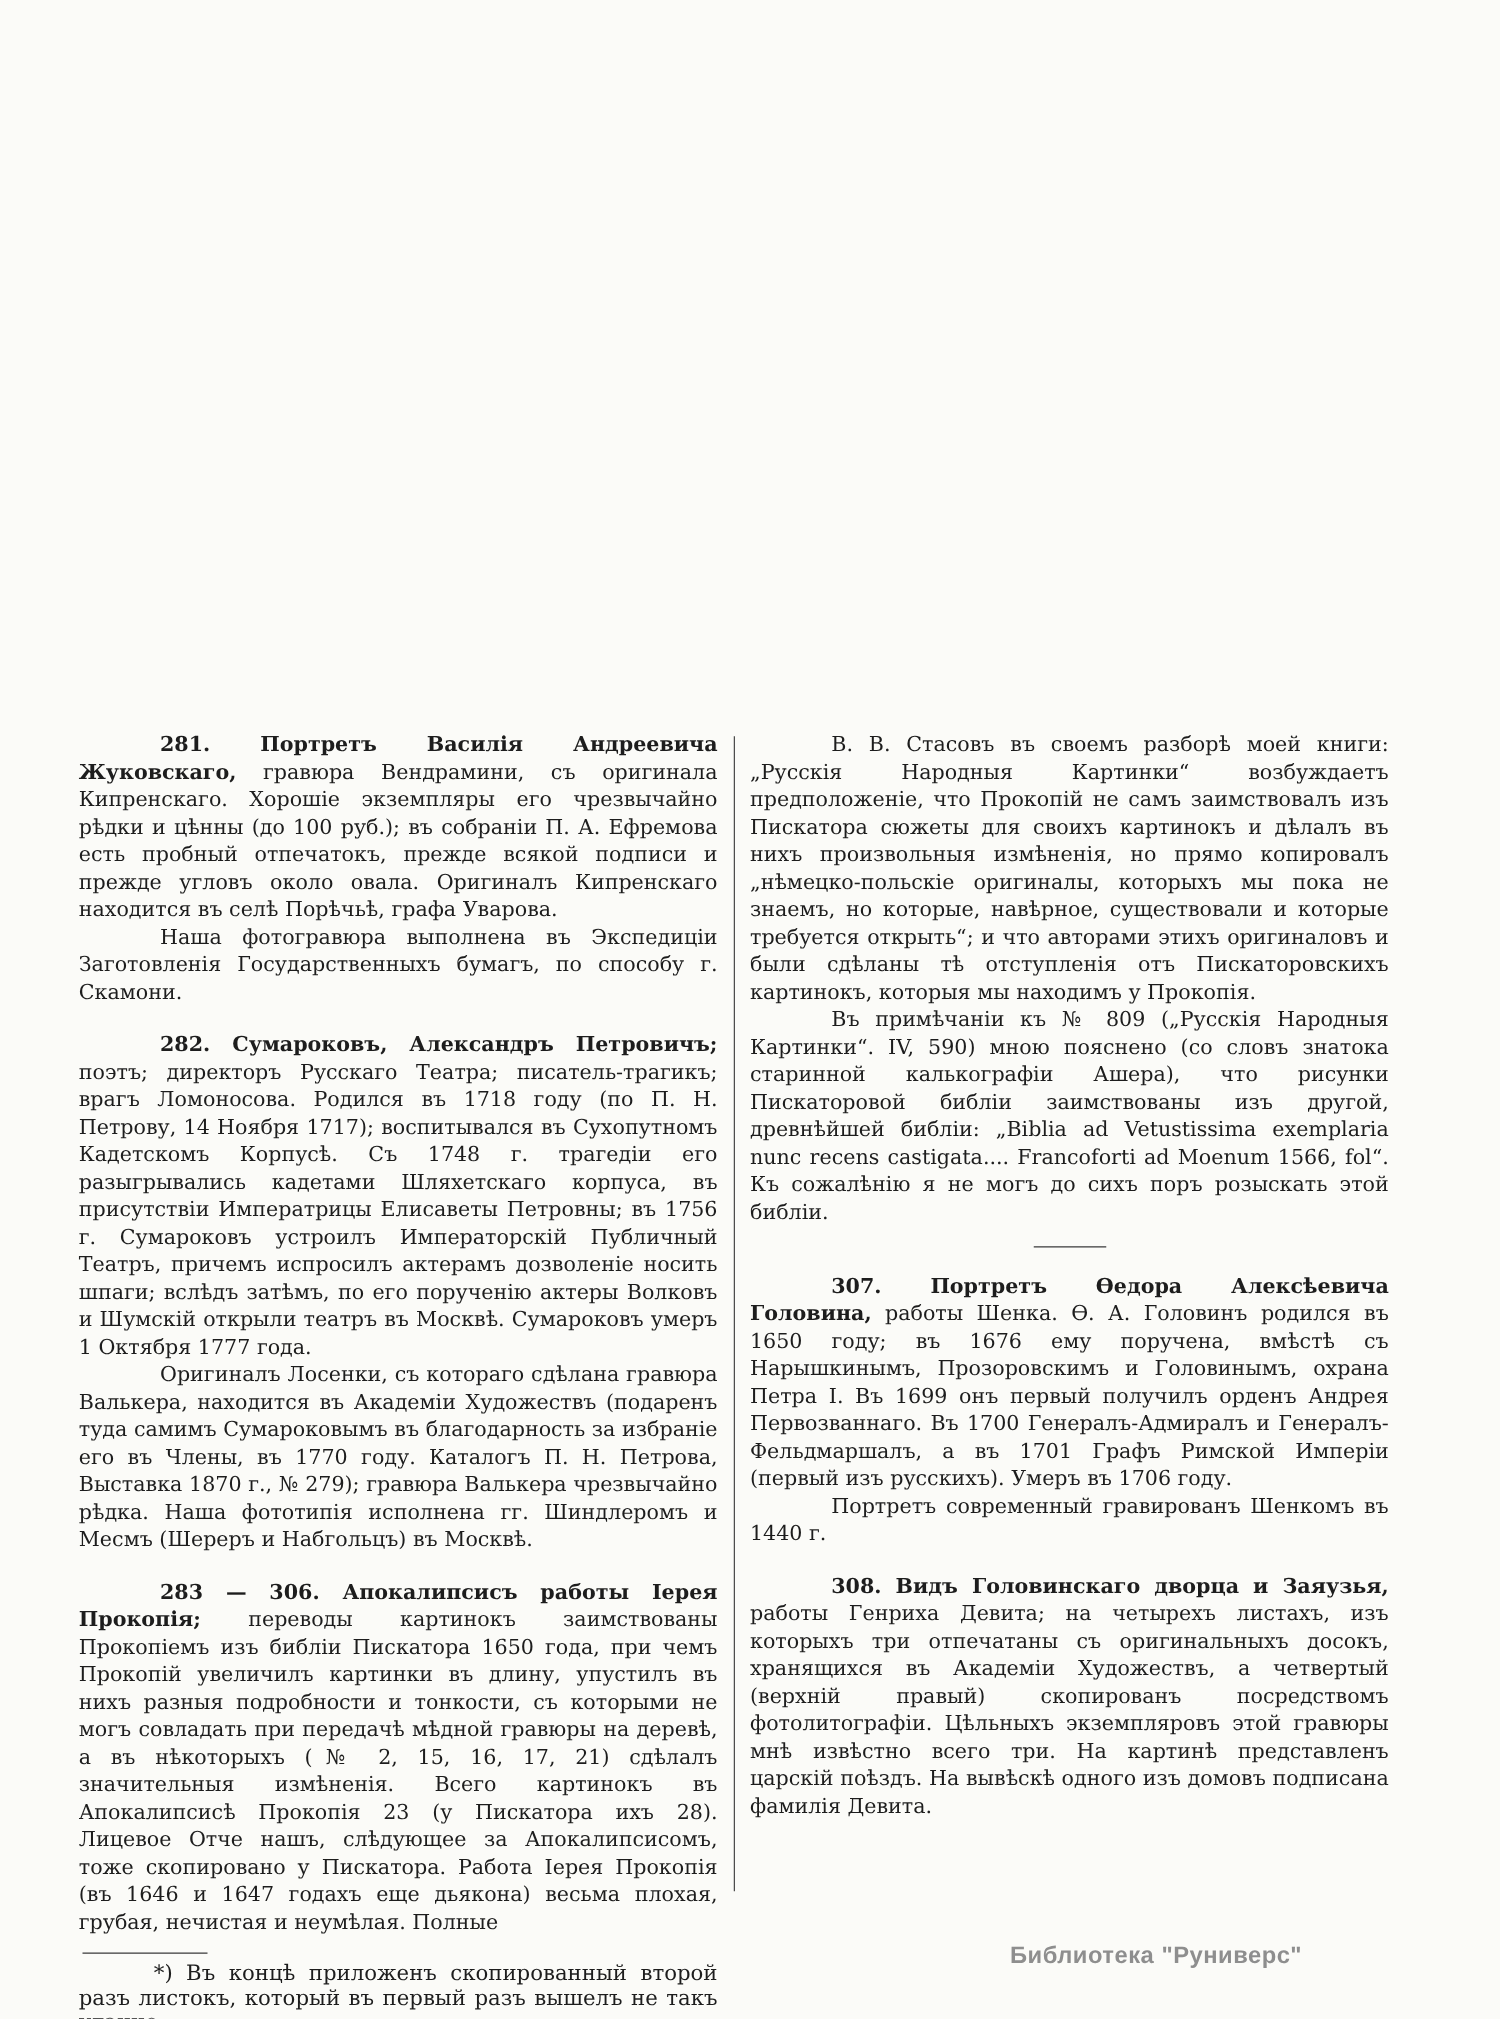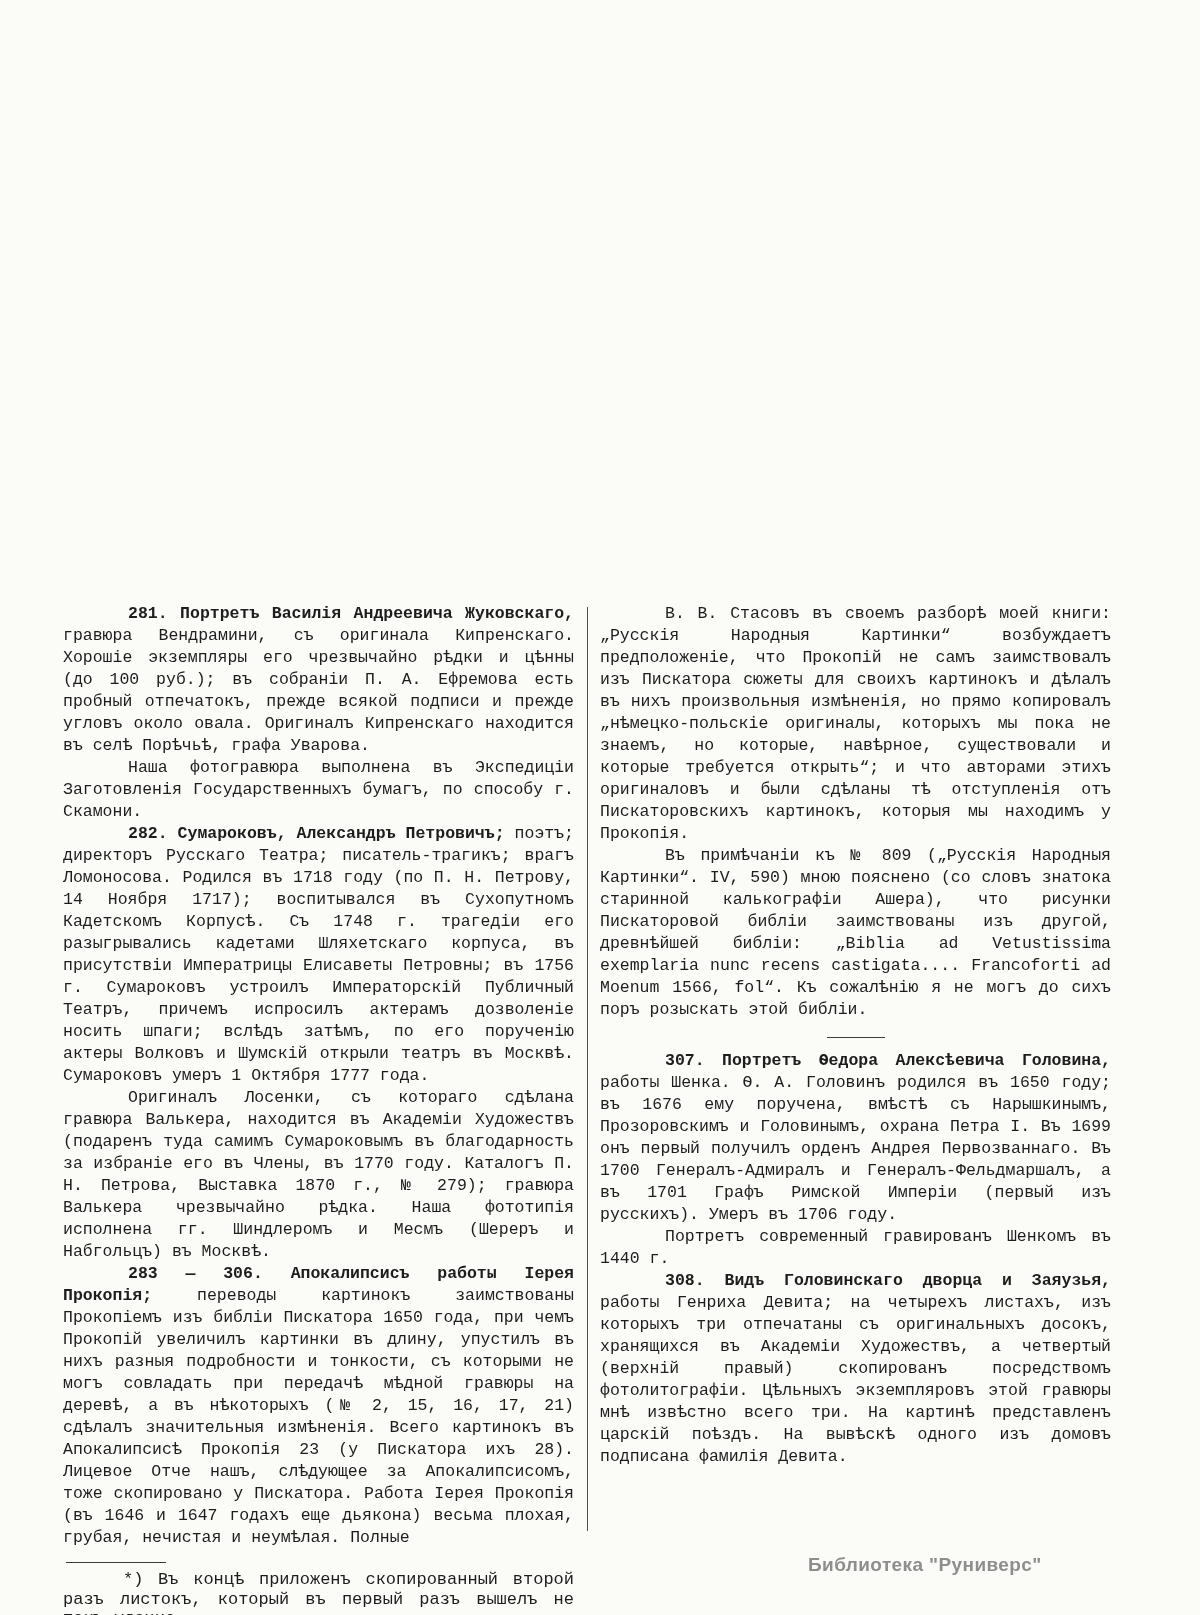--- a/index.html
+++ b/index.html
@@ -8,46 +8,45 @@
     height: 1615px;
     position: relative;
     overflow: hidden;
     background: #fbfbf8;
     font-family: "DejaVu Serif", "Liberation Serif", serif;
     color: #1d1d1d;
   }
   .page { position: absolute; inset: 0; }
   .columns {
     position: absolute;
-    top: 603px;
+    top: 585px;
     left: 63px;
     width: 1048px;
     height: 960px;
-    font-family: Liberation Mono, monospace;
   }
   .divider {
     position: absolute;
     left: 524px;
     top: 4px;
     width: 1px;
     height: 924px;
     background: #4d4d4d;
   }
   .col {
     position: absolute;
     top: 0;
     width: 511px;
     font-size: 16.5px;
     line-height: 22px;
     text-align: justify;
   }
   .col[data-col="0"] { left: 0; }
   .col[data-col="1"] { left: 537px; }
   p { margin: 0; }
-  p.entry { text-indent: 65px; }
+  p.entry { text-indent: 65px; margin-top: 20px; }
   .col > :first-child { margin-top: 0; }
   p.para { text-indent: 65px; }
   p.cont { text-indent: 0; }
   .lead { font-weight: bold; }
   .section-rule {
     width: 58px;
     height: 0;
     border-top: 1.5px solid #3a3a3a;
     margin: 16px auto 12px auto;
   }

